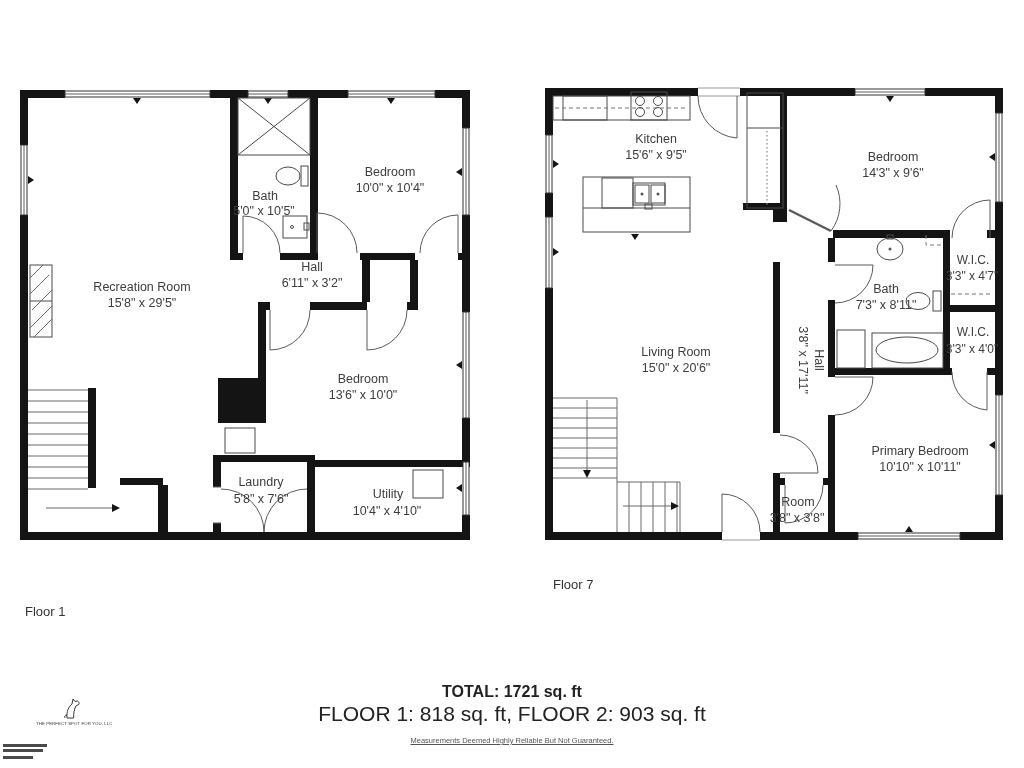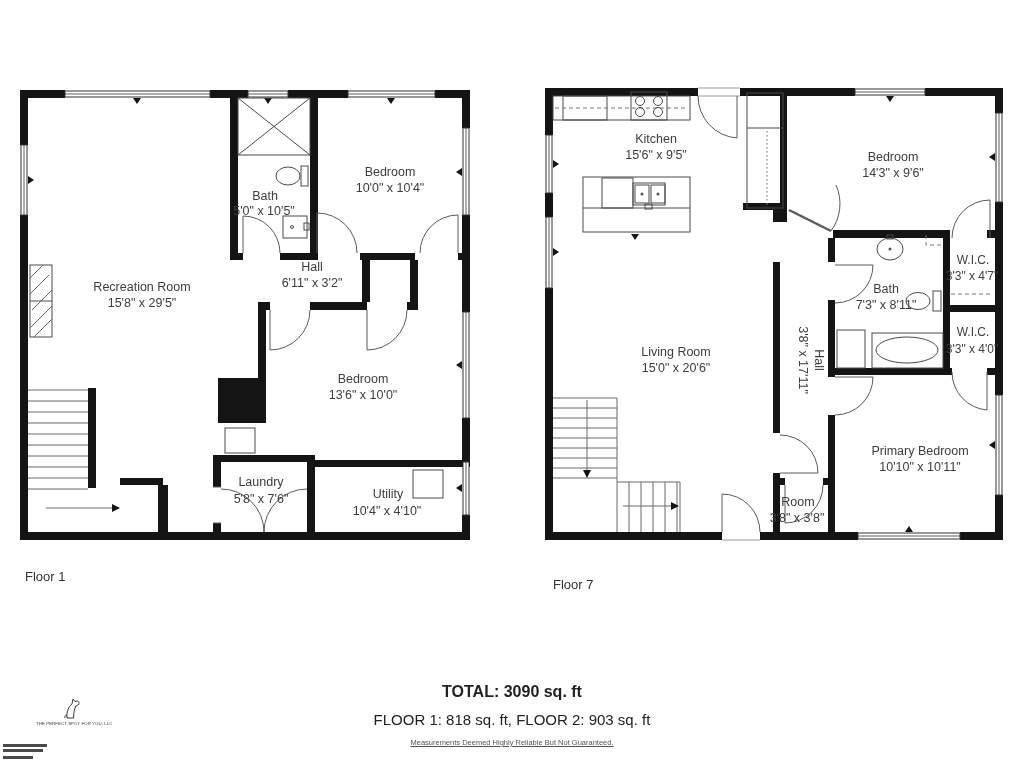--- a/index.html
+++ b/index.html
@@ -14,21 +14,21 @@
   .win rect{fill:#ffffff;stroke:#333;stroke-width:1;}
   .win line{stroke:#333;stroke-width:0.8;}
   .arc{stroke:#5a5a5a;stroke-width:1;fill:none;}
   .tread{stroke:#6a6a6a;stroke-width:1;}
   .tick{fill:#141414;}
   .dash{stroke:#777;stroke-width:1;fill:none;stroke-dasharray:4 3;}
   .dots{stroke:#888;stroke-width:1.2;fill:none;stroke-dasharray:1.5 2.5;}
   .floor-label{position:absolute;font-size:13px;color:#333;}
   .summary{position:absolute;top:683px;left:0;width:100%;text-align:center;color:#222;}
   .s-total{font-size:16px;font-weight:700;}
-  .s-line{font-size:15px;margin-top:10px;}
+  .s-line{font-size:21px;margin-top:1px;}
   .s-disc{font-size:7.5px;color:#555;margin-top:10px;text-decoration:underline;}
   .logo{position:absolute;left:36px;top:696px;width:70px;text-align:center;color:#333;}
   .logo-caption{font-size:4.3px;letter-spacing:0.1px;white-space:nowrap;margin-top:1px;}
   .fineprint{position:absolute;left:3px;top:744px;}
   .fineprint .fp{background:#4a4a4a;margin-bottom:2px;}
 </style>
 </head>
 <body>
 
 <svg class="plan" style="left:20px;top:88px;" width="450" height="452" viewBox="0 0 450 452">
@@ -332,25 +332,25 @@
       <text x="0" y="-6">Hall</text>
       <text x="0" y="10">3'8" x 17'11"</text>
     </g>
     <text x="253" y="421">Room</text>
     <text x="252" y="437">3'8" x 3'8"</text>
     <text x="375" y="370">Primary Bedroom</text>
     <text x="375" y="386">10'10" x 10'11"</text>
   </g>
 </svg>
 
-<div class="floor-label" style="left:25px;top:569px;">Floor 1</div>
+<div class="floor-label" style="left:25px;top:604px;">Floor 1</div>
 <div class="floor-label" style="left:553px;top:577px;">Floor 7</div>
 
 <div class="summary">
-  <div class="s-total">TOTAL: 3090 sq. ft</div>
+  <div class="s-total">TOTAL: 1721 sq. ft</div>
   <div class="s-line">FLOOR 1: 818 sq. ft, FLOOR 2: 903 sq. ft</div>
   <div class="s-disc">Measurements Deemed Highly Reliable But Not Guaranteed.</div>
 </div>
 
 <div class="logo">
   <svg width="26" height="24" viewBox="0 0 26 24" style="position:static;display:block;margin:0 auto;">
     <path d="M9,22 C8.4,16 10.5,10.5 14,8 L15,3 L17,5.5 L19.5,5 C21,5.6 21.4,7.2 20.7,8.6 L17.8,10 C16.2,14 15.6,16.5 15.6,22 Z" fill="none" stroke="#222" stroke-width="0.9"></path>
     <path d="M9,19 C7,19 6.3,21 7,22" fill="none" stroke="#222" stroke-width="0.9"></path>
   </svg>
   <div class="logo-caption">THE PERFECT SPOT FOR YOU, LLC</div>

